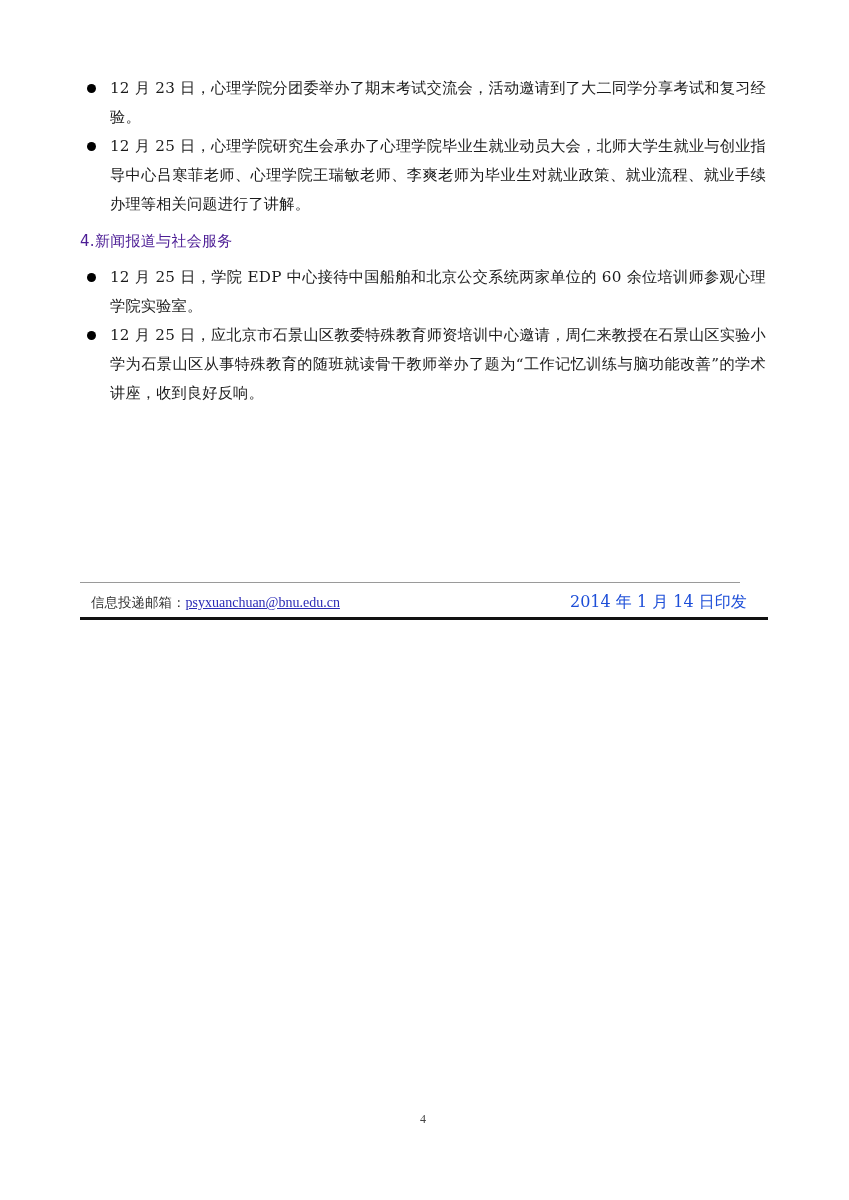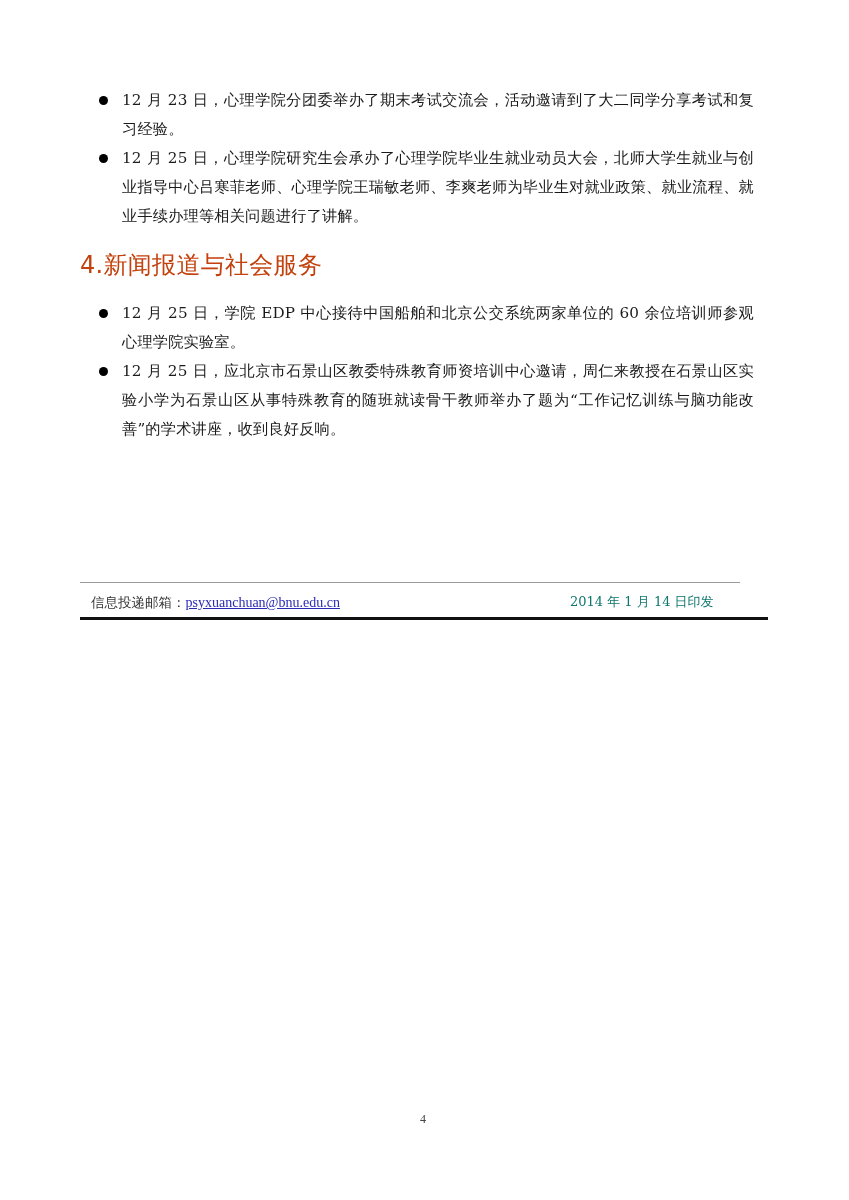--- a/index.html
+++ b/index.html
@@ -22,21 +22,21 @@
       height: 1200px;
     }
     .content {
       position: absolute;
       left: 80px;
       top: 70px;
       width: 690px;
     }
     ul.bullets {
       list-style: none;
-      margin: 16px;
+      margin: 4px;
       padding: 0;
     }
     ul.bullets li {
       position: relative;
       padding-left: 26px;
       font-size: 15.2px;
       line-height: 29px;
       letter-spacing: 0.2px;
       text-align: justify;
     }
@@ -46,23 +46,23 @@
       top: 10px;
       width: 9px;
       height: 9px;
       border-radius: 50%;
       background: #000;
     }
     h2.section-heading {
       margin: 0 0 2px 0;
       font-family: "DejaVu Sans", "Liberation Sans", sans-serif;
       font-weight: normal;
-      font-size: 24px;
+      font-size: 15px;
       line-height: 36px;
-      color: #c2410c;
+      color: #4c1d95;
       letter-spacing: 0.3px;
     }
     .footer {
       position: absolute;
       left: 80px;
       top: 582px;
       width: 690px;
     }
     .rule-thin {
       width: 660px;
@@ -85,22 +85,22 @@
     .footer-left a {
       color: #2a2ab5;
       text-decoration: underline;
       font-family: "Liberation Serif", "DejaVu Serif", serif;
       font-size: 14px;
     }
     .footer-right {
       position: absolute;
       left: 490px;
       top: 2px;
-      color: #0f766e;
-      font-size: 13px;
+      color: #1d4ed8;
+      font-size: 16px;
     }
     .rule-thick {
       width: 688px;
       height: 0;
       border-top: 3px solid #111;
     }
     .page-number {
       position: absolute;
       left: 420px;
       top: 1112px;

